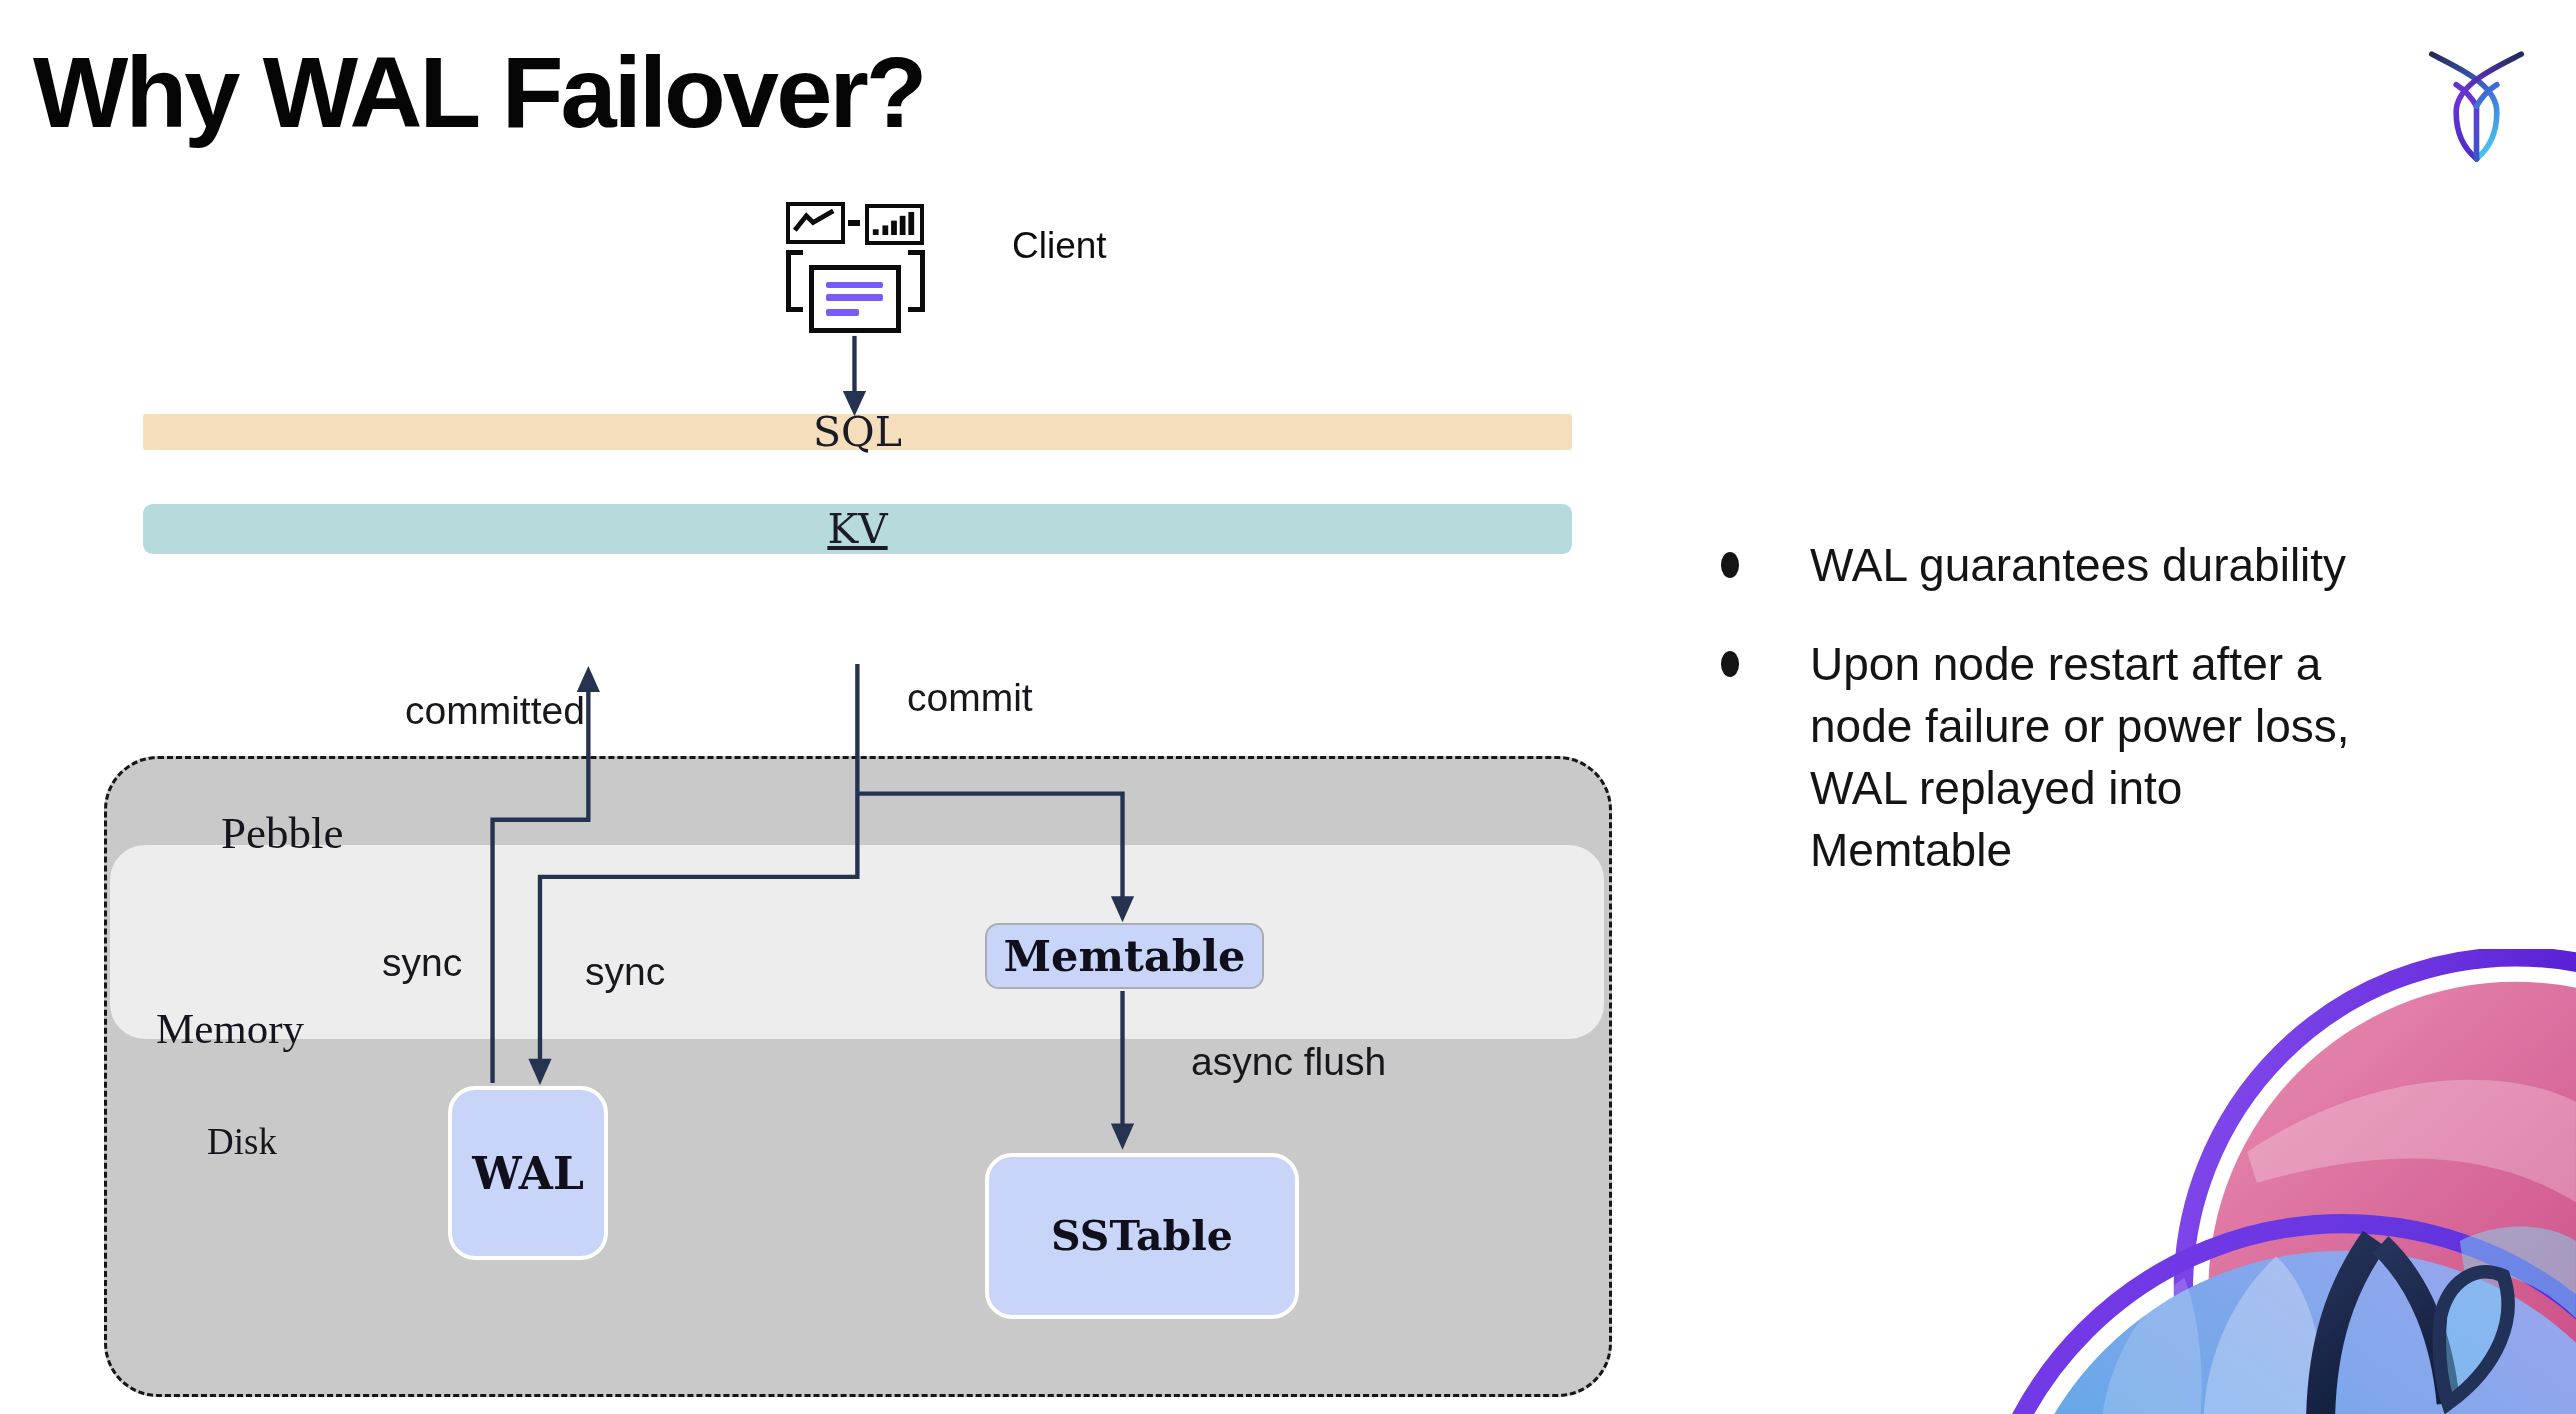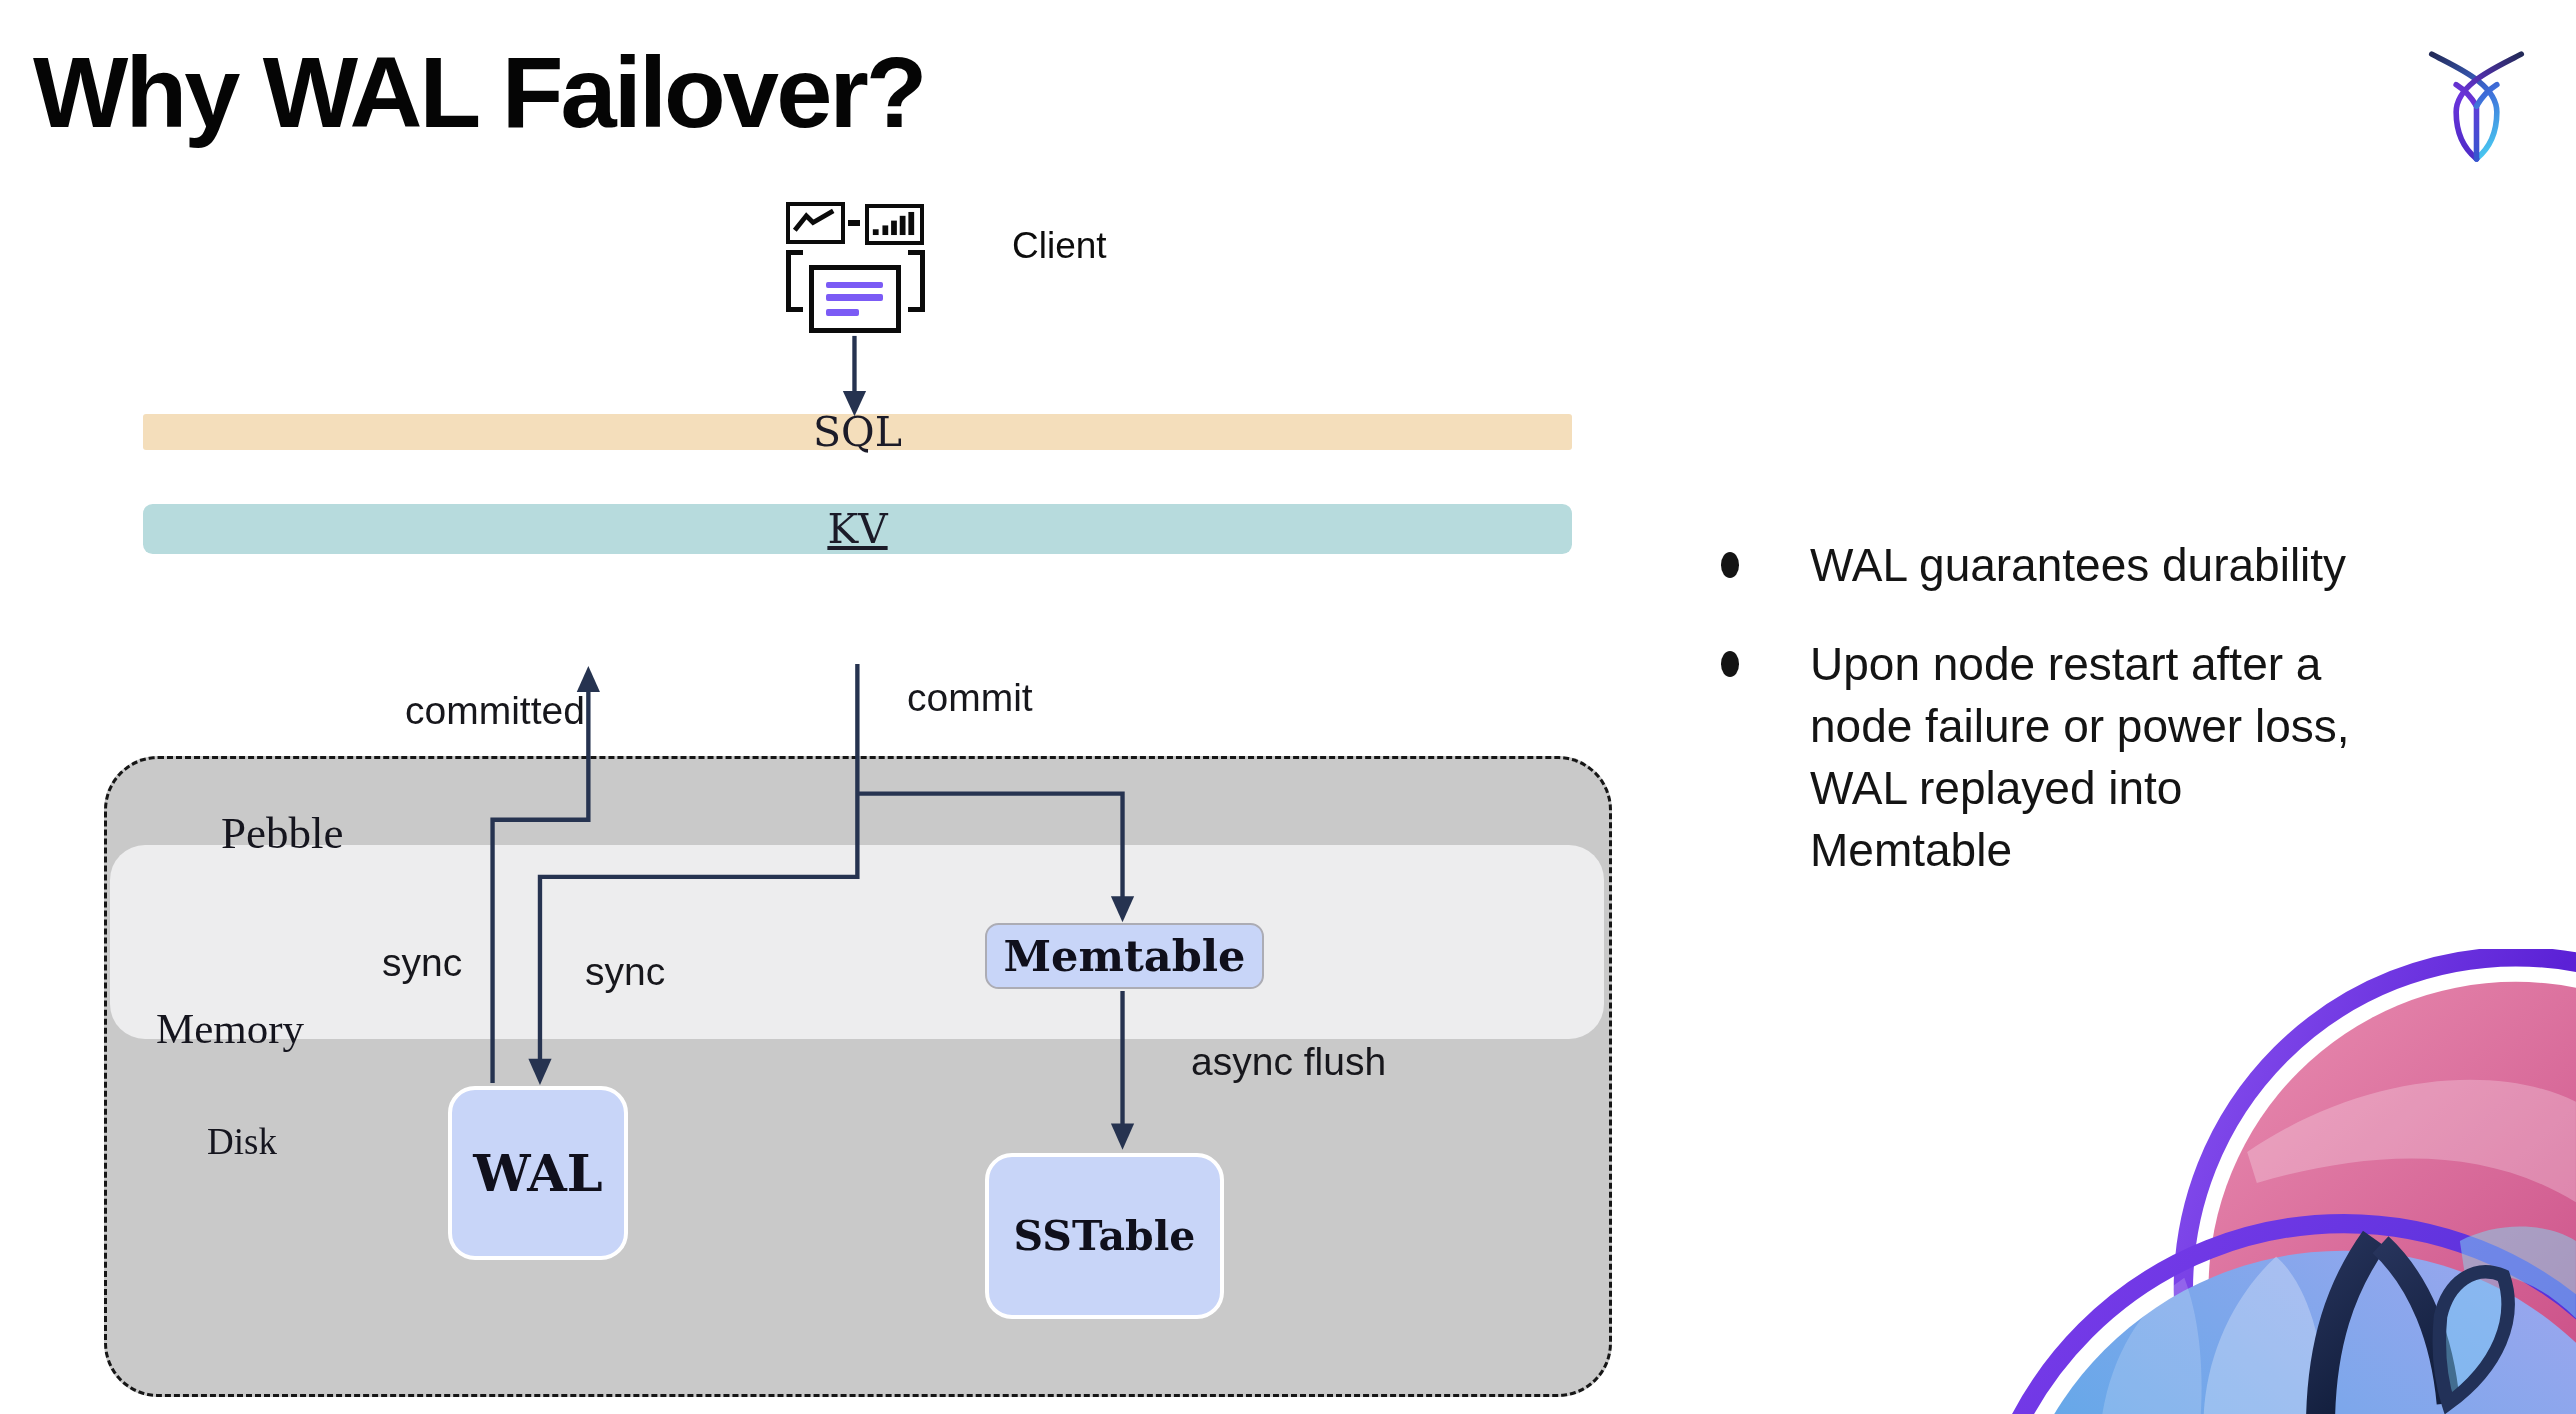--- a/index.html
+++ b/index.html
@@ -37,23 +37,23 @@
   .memory-band{position:absolute;left:110px;top:845px;width:1494px;height:194px;
                background:var(--c-memory-band);border-radius:35px;}
   .zone-label{position:absolute;font-family:Liberation Serif, serif;color:#15151E;margin-top:27px;}
   .lbl-pebble{left:221px;top:780px;font-size:45px;}
   .lbl-memory{left:156px;top:977px;font-size:43px;}
   .lbl-disk{left:207px;top:1093px;font-size:37px;}
 
   
   .bluebox{position:absolute;background:var(--c-box-fill);display:flex;align-items:center;justify-content:center;
            font-family:"DejaVu Serif","Liberation Serif",serif;font-weight:bold;color:#10101C;}
-  .wal{left:448px;top:1086px;width:180px;height:174px;border:4.8px solid #fff;border-radius:27px;font-size:51px;}
+  .wal{left:448px;top:1086px;width:160px;height:174px;border:4.8px solid #fff;border-radius:27px;font-size:44px;}
   .memtable{left:985px;top:923px;width:279px;height:66px;border:2.9px solid #ACACB4;border-radius:13.5px;font-size:43px;}
-  .sstable{left:985px;top:1153px;width:239px;height:166px;border:4.8px solid #fff;border-radius:27px;font-size:41px;}
+  .sstable{left:985px;top:1153px;width:314px;height:166px;border:4.8px solid #fff;border-radius:27px;font-size:41px;}
 
   
   svg.connectors{position:absolute;left:0;top:0;pointer-events:none;}
   .cline{fill:none;stroke:var(--c-line);stroke-width:4.5px;}
   .ahead{fill:var(--c-line);stroke:none;}
 
   .edge-label{position:absolute;font-size:39px;color:#17171C;}
   .el-committed{left:405px;top:689px;}
   .el-commit{left:907px;top:676px;}
   .el-sync1{left:382px;top:941px;}

